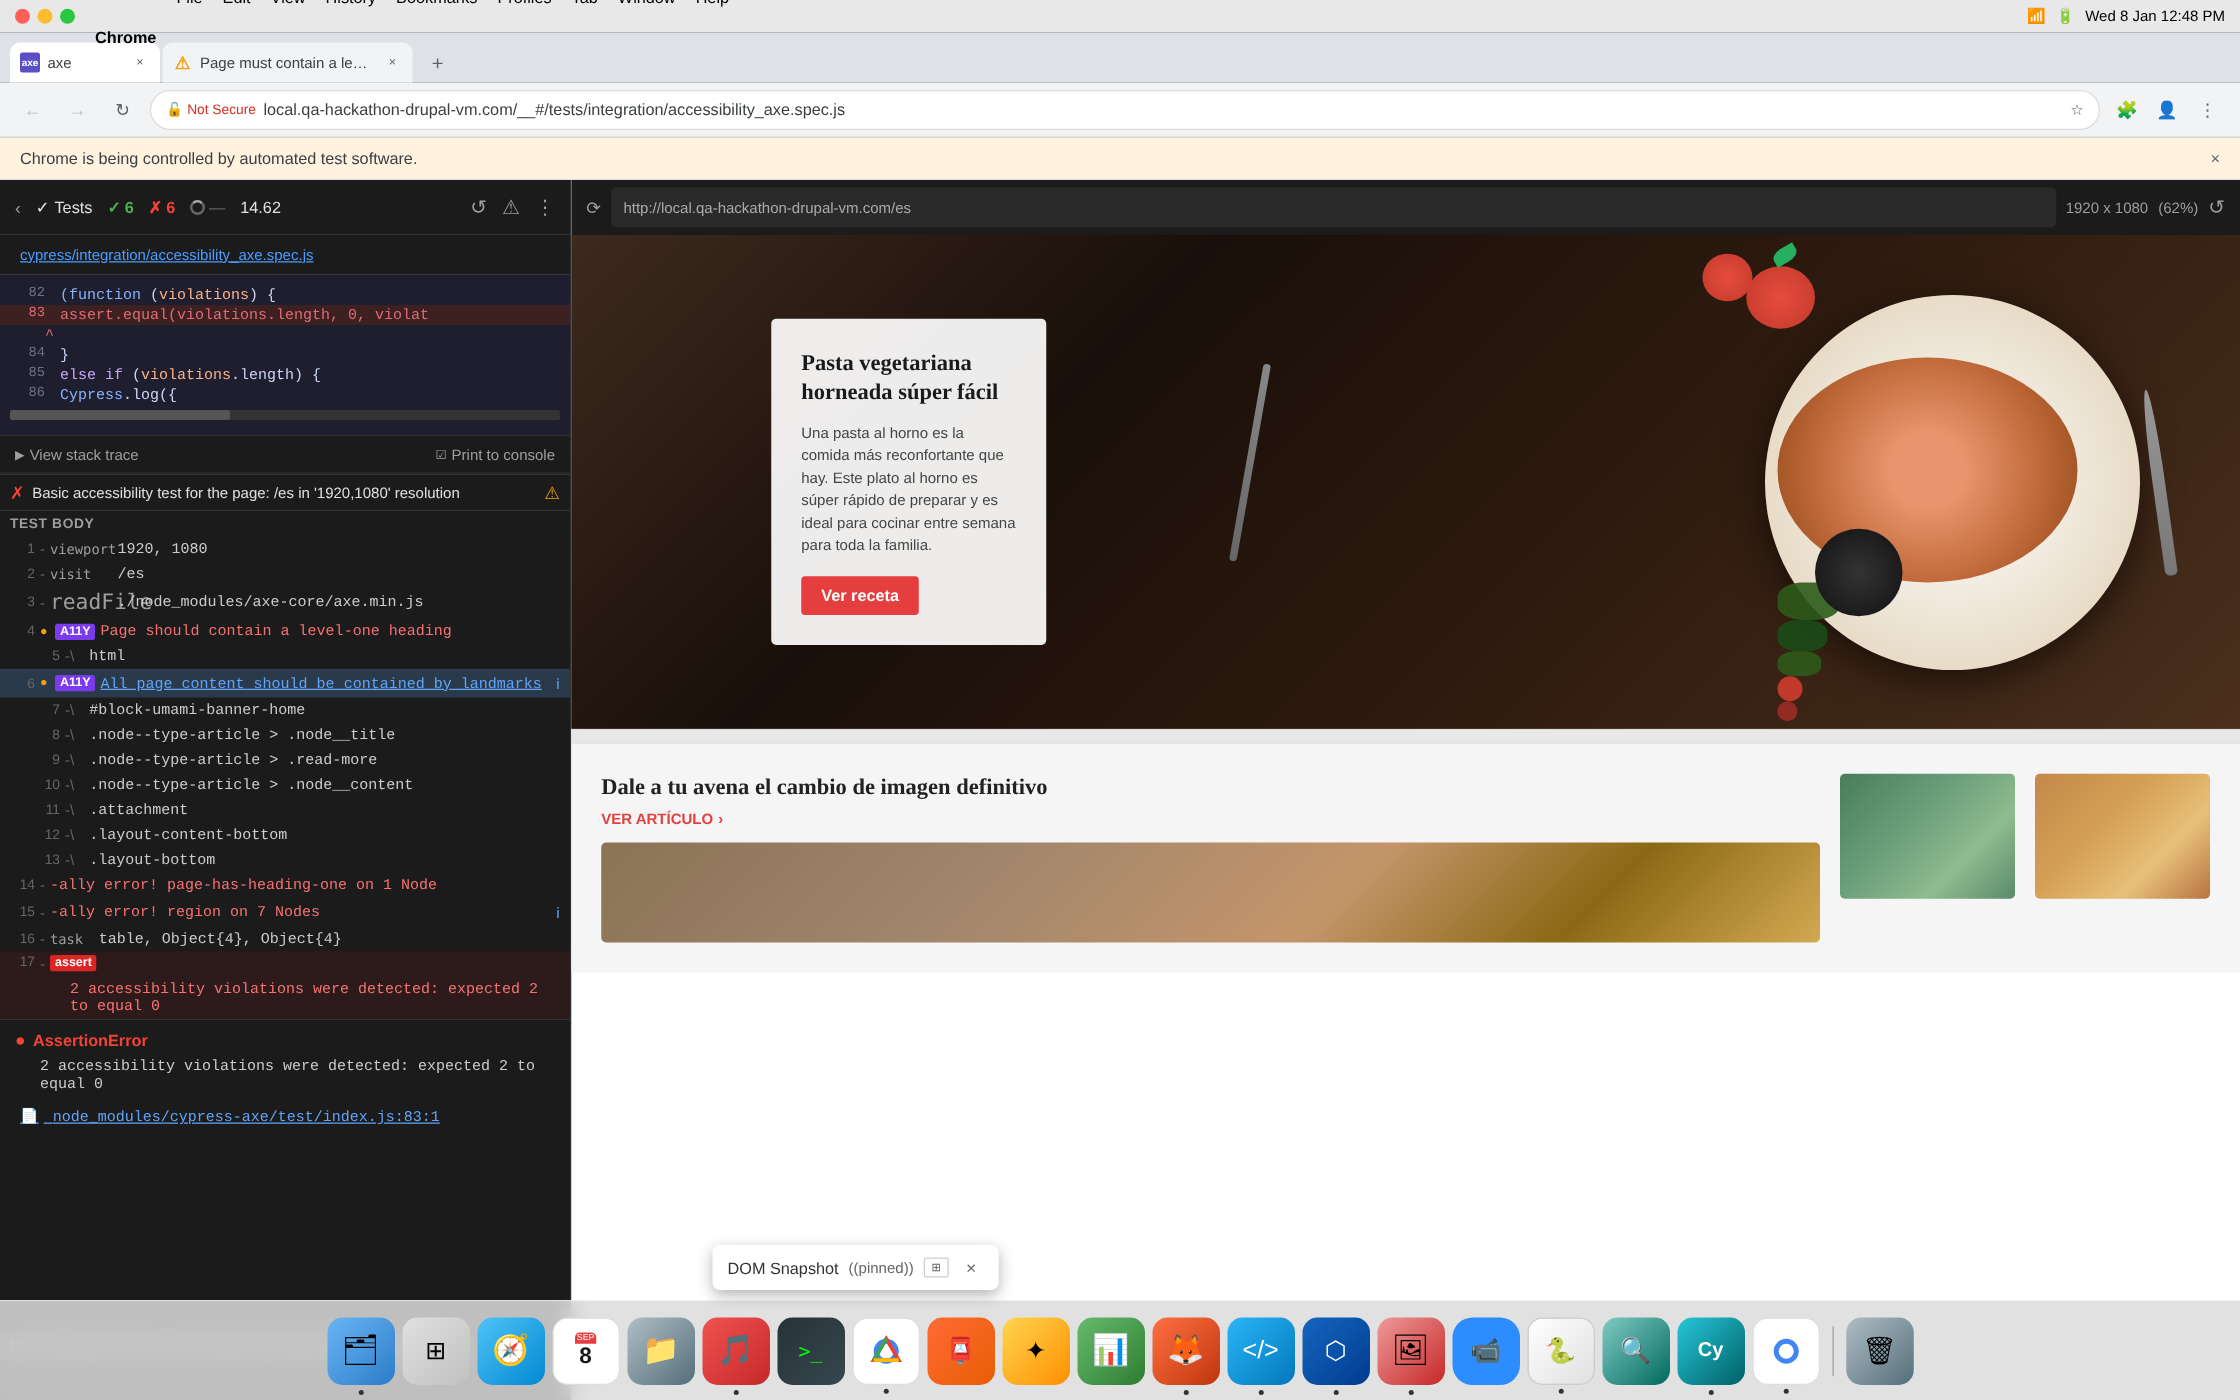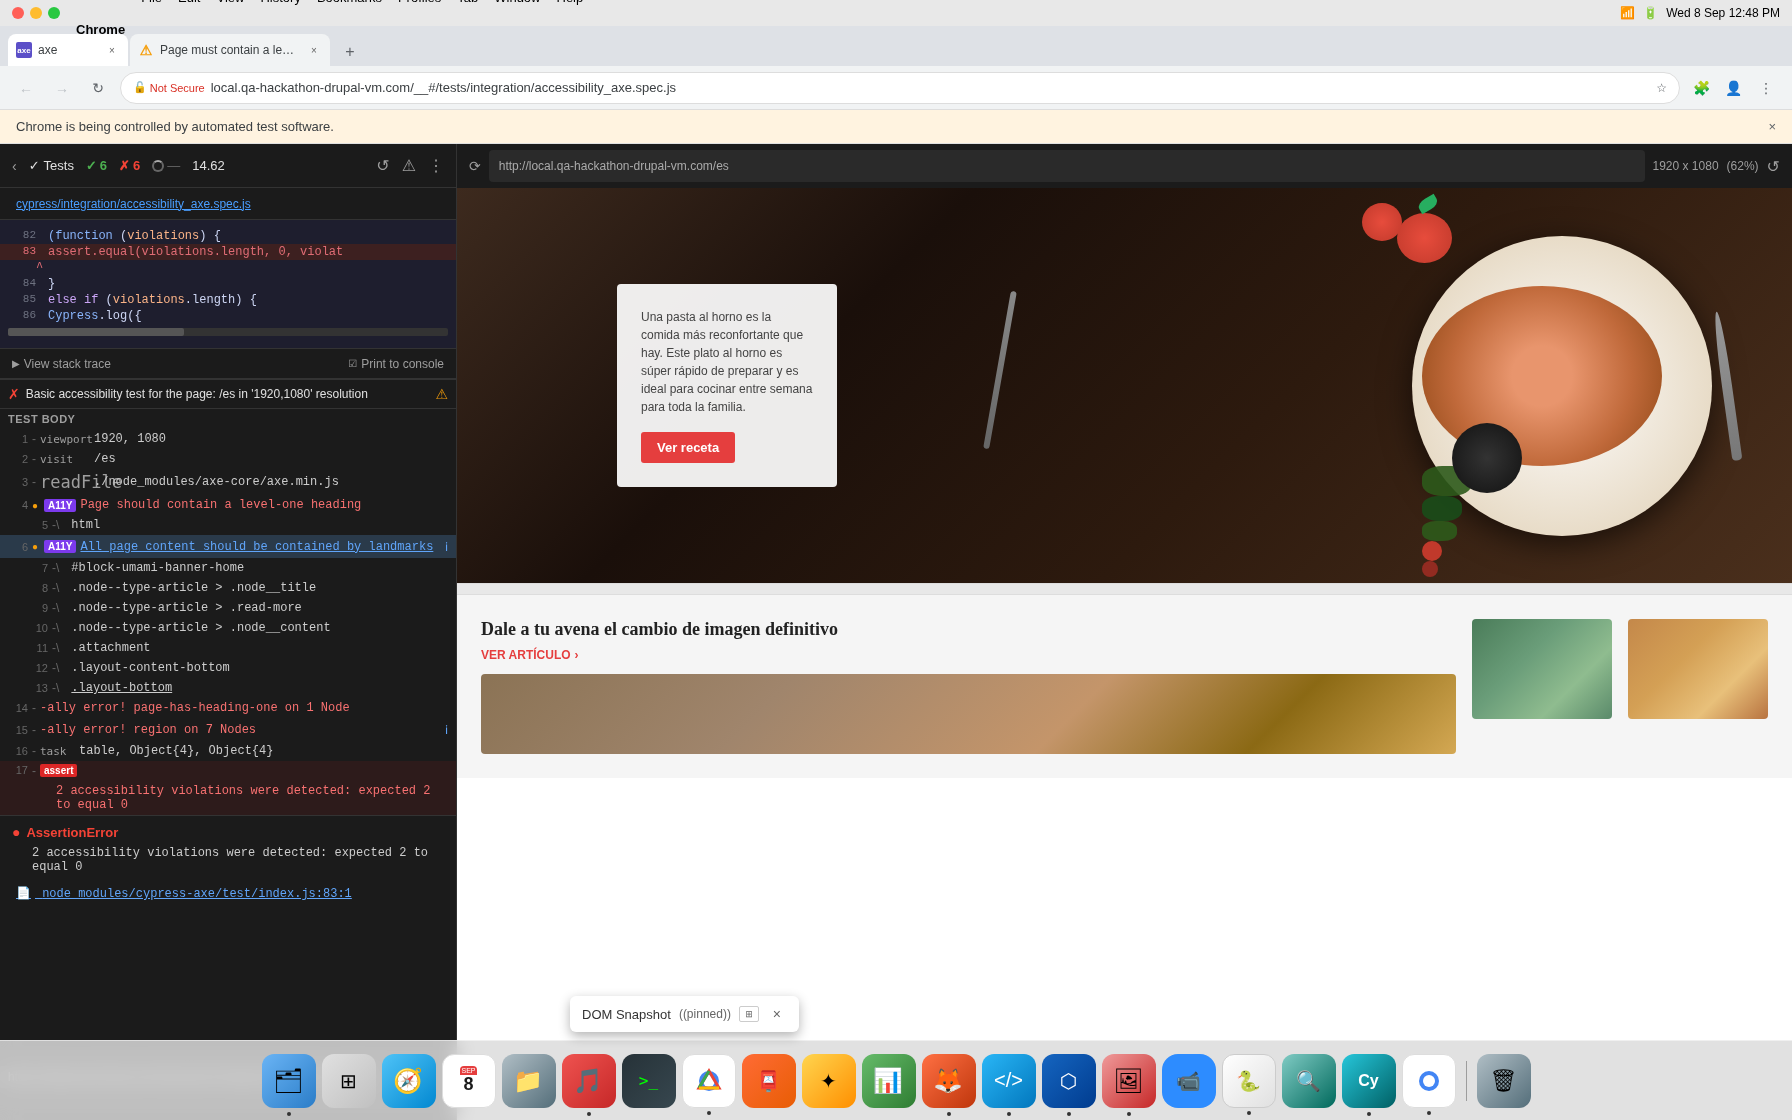--- a/index.html
+++ b/index.html
@@ -468,21 +468,21 @@
     <span class="mac-menu-item">History</span>
     <span class="mac-menu-item">Bookmarks</span>
     <span class="mac-menu-item">Profiles</span>
     <span class="mac-menu-item">Tab</span>
     <span class="mac-menu-item">Window</span>
     <span class="mac-menu-item">Help</span>
   </div>
   <div class="mac-clock">
     <span style="font-size:12px;">📶</span>
     <span style="font-size:12px;">🔋</span>
-    <span>Wed 8 Sep  12:48 PM</span>
+    <span>Wed 8 Jan  12:48 PM</span>
   </div>
 </div>
 
 <div class="overall-container">
 
   <div class="chrome-tabbar">
     <div class="chrome-tab active">
       <div class="tab-favicon axe" style="font-size:8px; color:white; font-weight:bold;">axe</div>
       <span class="tab-label">axe</span>
       <span class="tab-close">×</span>
@@ -672,21 +672,21 @@
 
         <div class="test-row" style="padding-left:28px;">
           <span class="row-num">12</span>
           <span class="row-arrow">-\</span>
           <span class="row-text" style="padding-left:8px;">.layout-content-bottom</span>
         </div>
 
         <div class="test-row" style="padding-left:28px;">
           <span class="row-num">13</span>
           <span class="row-arrow">-\</span>
-          <span class="row-text" style="padding-left:8px;text-decoration:underline;">.layout-bottom</span>
+          <span class="row-text" style="padding-left:8px;">.layout-bottom</span>
         </div>
 
         <div class="test-row">
           <span class="row-num">14</span>
           <span class="row-arrow">-</span>
           <span class="row-text row-error-text">-ally error! page-has-heading-one on 1 Node</span>
         </div>
 
         <div class="test-row">
           <span class="row-num">15</span>
@@ -760,20 +760,21 @@
           <div style="position:absolute; top:15px; right:390px; width:40px; height:38px; background:radial-gradient(circle, #e74c3c, #c0392b); border-radius:50%;"></div>
           <div style="position:absolute; top:10px; right:354px; width:20px; height:12px; background:#27ae60; border-radius:50% 0; transform:rotate(-30deg);"></div>
 
           <div style="position:absolute; bottom:90px; right:270px; width:70px; height:70px; background:radial-gradient(circle, #333, #111); border-radius:50%;"></div>
 
           <div style="position:absolute; left:540px; top:50%; transform:translateY(-60%) rotate(10deg); width:6px; height:160px; background:linear-gradient(to bottom, #888, #666); border-radius:3px;"></div>
 
           <div style="position:absolute; right:60px; top:50%; transform:translateY(-50%) rotate(-8deg); width:10px; height:150px; background:linear-gradient(to bottom, #999, #777); border-radius:50% 50% 4px 4px;"></div>
 
           <div class="hero-card">
+            <h2 class="hero-title">Pasta vegetariana horneada súper fácil</h2>
             <p class="hero-desc">Una pasta al horno es la comida más reconfortante que hay. Este plato al horno es súper rápido de preparar y es ideal para cocinar entre semana para toda la familia.</p>
             <button class="hero-btn">Ver receta</button>
           </div>
         </div>
 
         <div style="height:12px; background:#e8e8e8; border-top:1px solid #ddd; border-bottom:1px solid #ddd;"></div>
 
         <div class="below-hero">
           <div class="article-grid">
 

